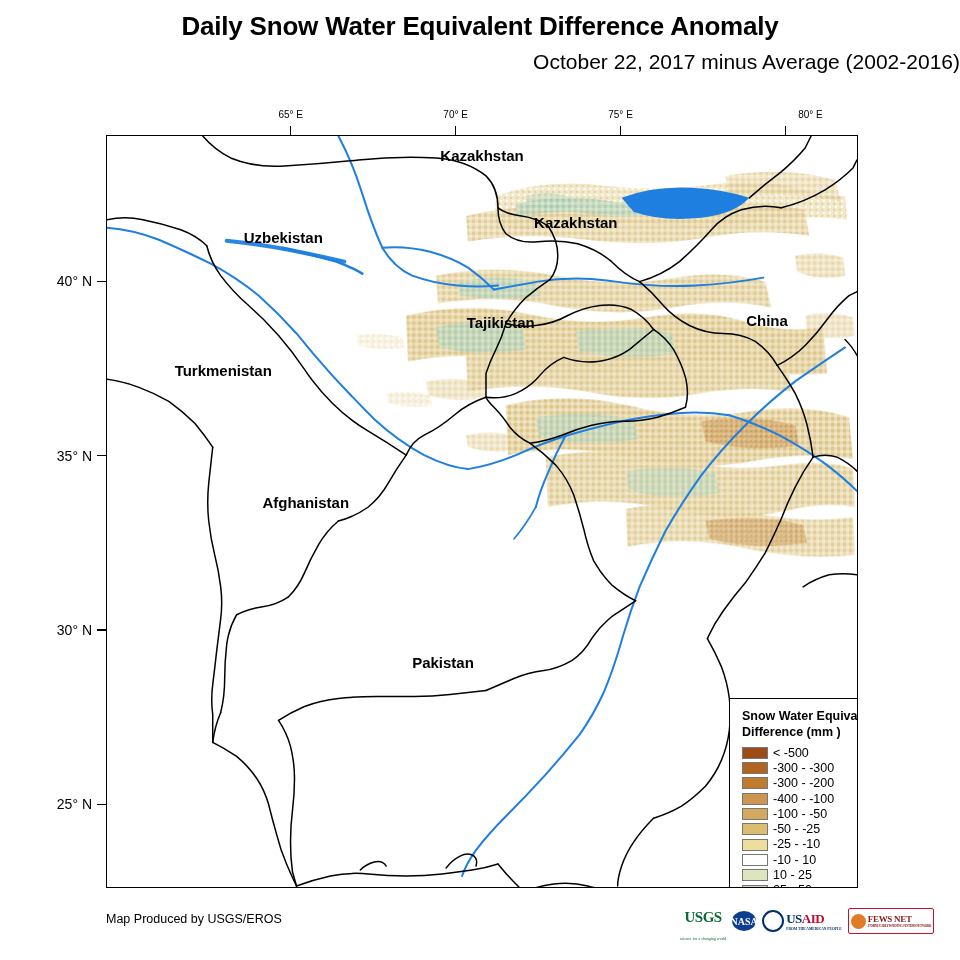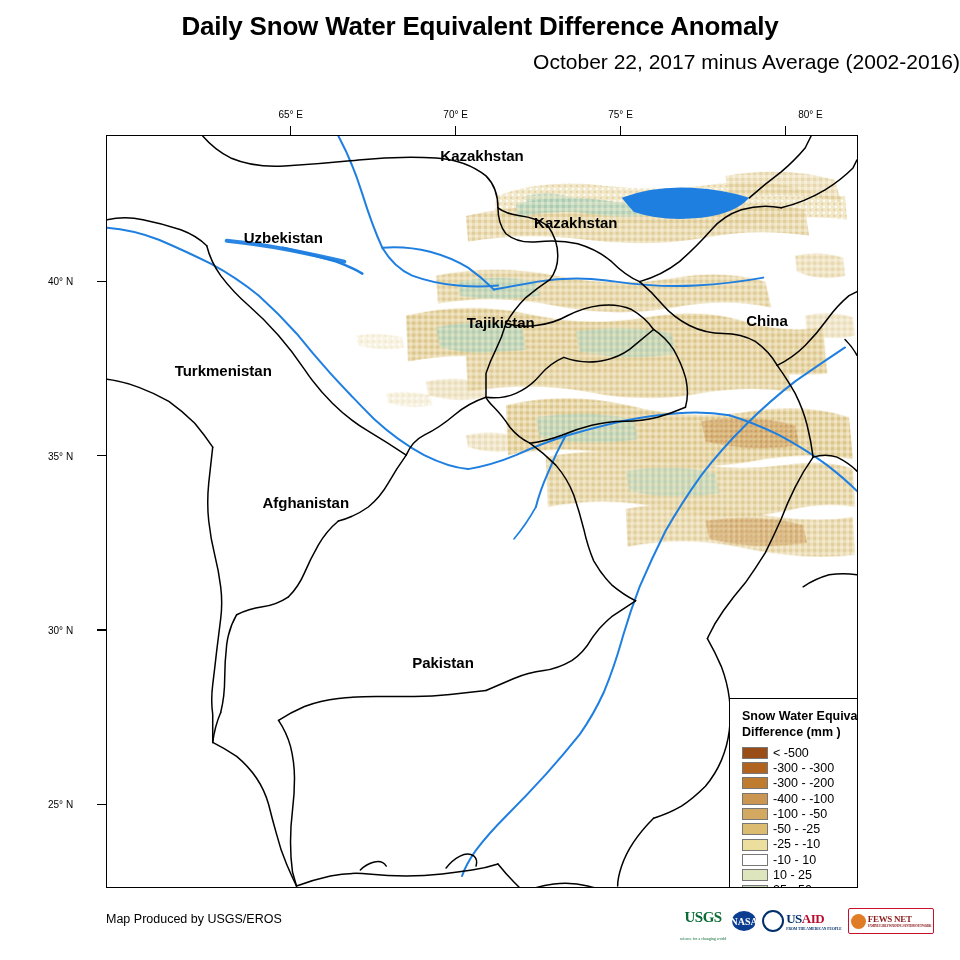--- a/index.html
+++ b/index.html
@@ -11,21 +11,21 @@
   #main-title{font-size:26px;font-weight:bold;letter-spacing:-0.2px;margin-top:12px;line-height:1.1;}
   #sub-title{font-size:21px;font-weight:normal;margin-top:9px;line-height:1.1;text-align:right;}
 
   
   #map-frame{position:absolute;left:106px;top:135px;width:752px;height:753px;
              border:1.5px solid #000;box-sizing:border-box;background:#fff;overflow:hidden;}
   #map-svg{position:absolute;left:0;top:0;width:100%;height:100%;}
 
   
   .lon-label{position:absolute;font-size:10px;transform:translateX(-50%);white-space:nowrap;}
-  .lat-label{position:absolute;font-size:10px;transform:translateY(-50%);white-space:nowrap;}
+  .lat-label{position:absolute;font-size:14px;transform:translateY(-50%);white-space:nowrap;text-align:right;}
   .tick-v{position:absolute;width:1.5px;background:#000;height:9px;}
   .tick-h{position:absolute;height:1.5px;background:#000;width:9px;}
 
   
   .country-label{position:absolute;font-weight:bold;color:#000;white-space:nowrap;
                  transform:translate(-50%,-50%);pointer-events:none;}
 
   
   #legend{position:absolute;left:622px;top:562px;width:236px;height:326px;
           background:#fff;border:1.6px solid #000;box-sizing:border-box;

